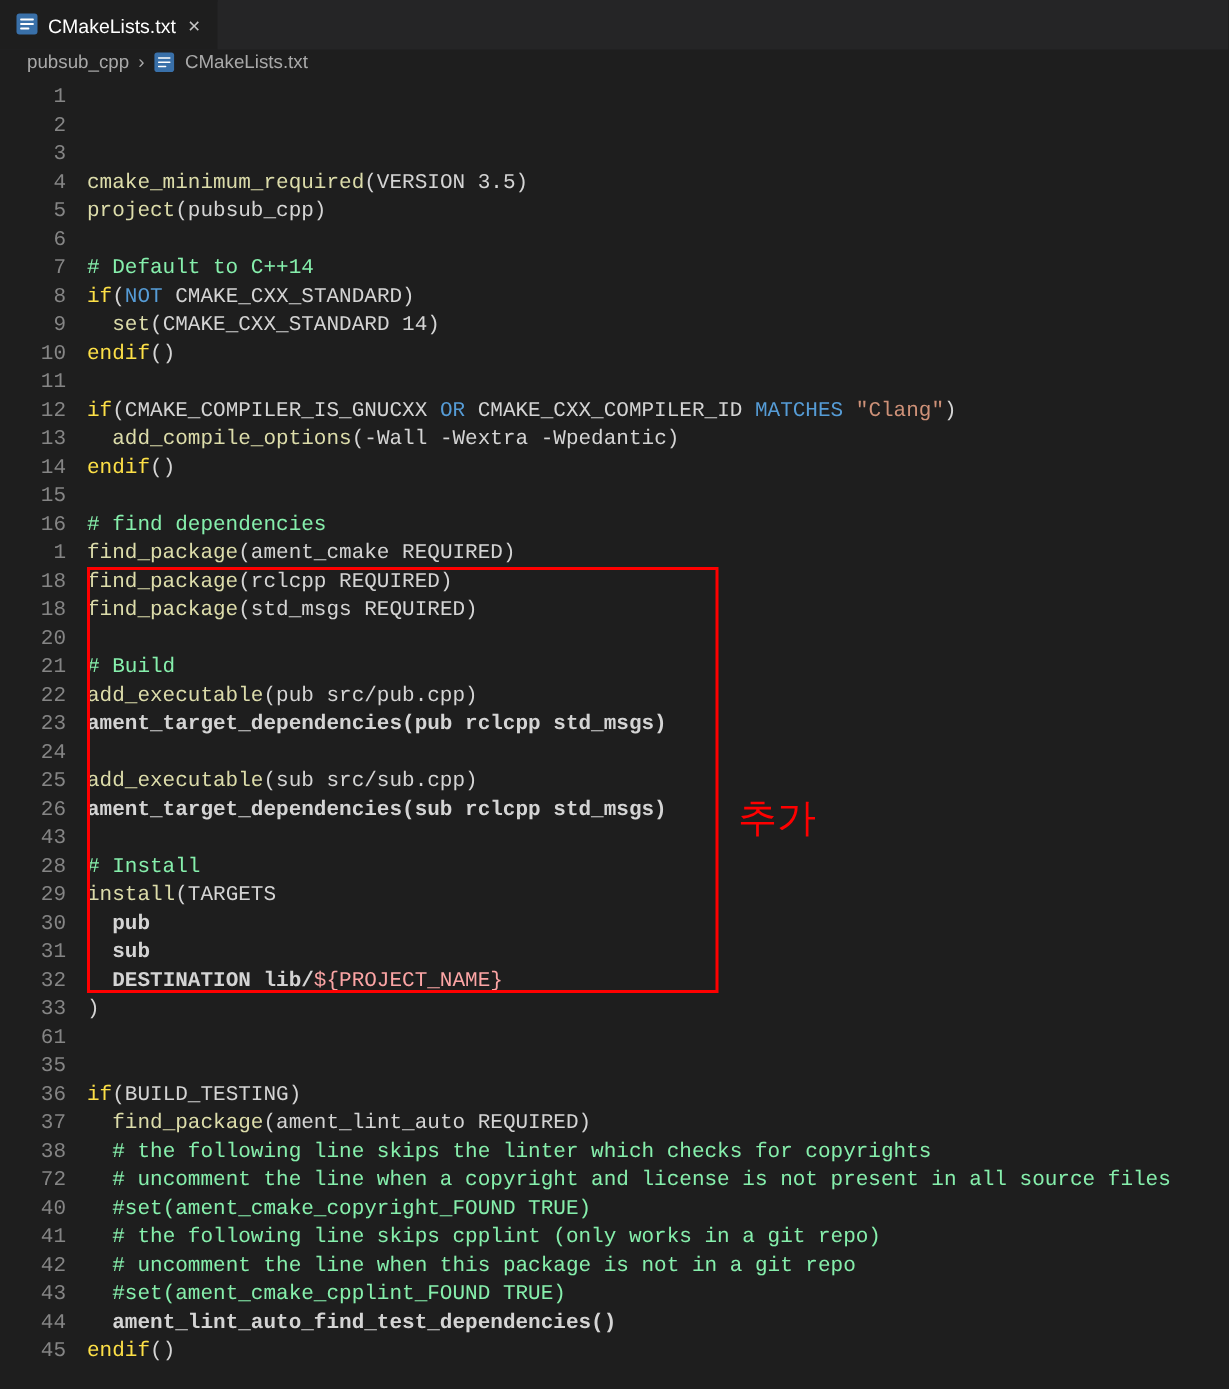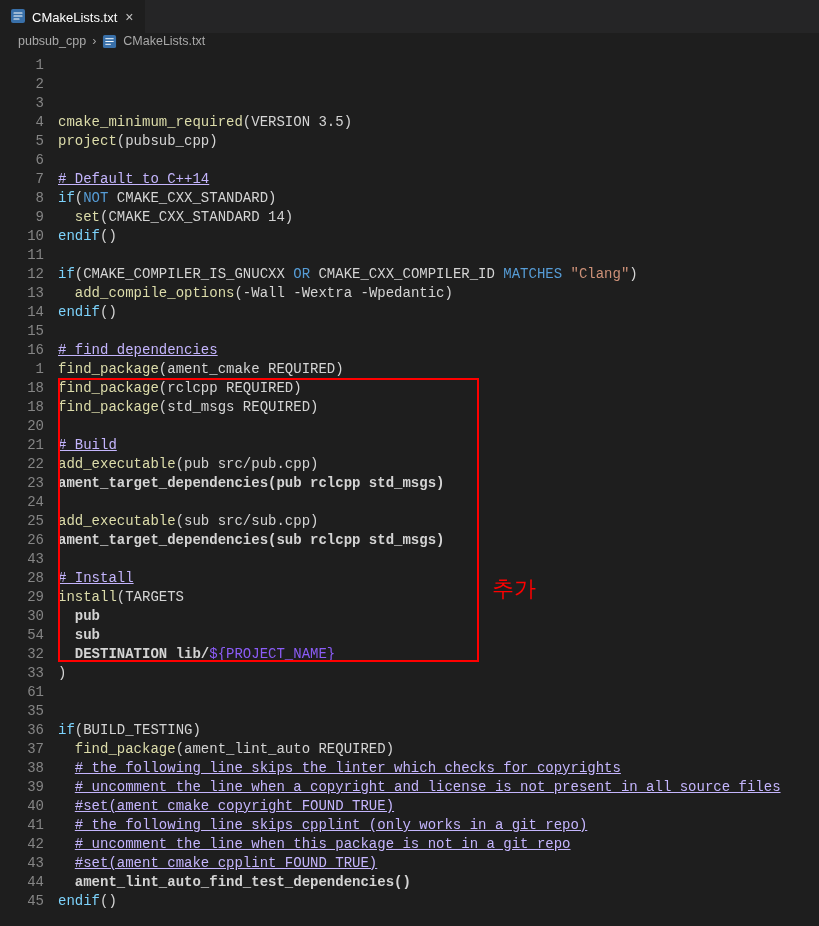--- a/index.html
+++ b/index.html
@@ -61,46 +61,45 @@
   .gutter div { height: 19px; }
   .code {
     flex: 1;
     line-height: 19px;
     white-space: pre;
     position: relative;
   }
   .code-line { height: 19px; }
   .tok-func { color: #dcdcaa; }
   .tok-keyword { color: #569cd6; }
-  .tok-ctrl { color: #7dd3fc; }
+  .tok-ctrl { color: #fde047; }
   .tok-paren { color: #d4d4d4; }
   .tok-string { color: #ce9178; }
-  .tok-comment { color: #c4b5fd; text-decoration: underline; }
-  .tok-var { color: #8b5cf6; }
+  .tok-comment { color: #86efac; }
+  .tok-var { color: #fca5a5; }
   .tok-plain { color: #d4d4d4; font-weight: bold; }
   .indent-guide { color: #404040; }
   .red-box {
     position: absolute;
     border: 2px solid #ff0000;
     left: 0px;
     top: 322px;
     width: 421px;
     height: 284px;
     pointer-events: none;
   }
   .red-annot {
     position: absolute;
     left: 492px;
     top: 528px;
     color: #ff0000;
     font-family: sans-serif;
-    font-size: 22px;
+    font-size: 26px;
     font-weight: 500;
     pointer-events: none;
-    margin-top: 46px;
   }
 </style>
 </head>
 <body>
 
 <div class="tab-bar">
   <div class="tab">
     <span>
       <svg viewBox="0 0 16 16">
           <rect x="1" y="1" width="14" height="14" rx="2" fill="#3970a9"></rect>
@@ -149,29 +148,29 @@
       <div>21</div>
       <div>22</div>
       <div>23</div>
       <div>24</div>
       <div>25</div>
       <div>26</div>
       <div>43</div>
       <div>28</div>
       <div>29</div>
       <div>30</div>
-      <div>54</div>
+      <div>31</div>
       <div>32</div>
       <div>33</div>
       <div>61</div>
       <div>35</div>
       <div>36</div>
       <div>37</div>
       <div>38</div>
-      <div>39</div>
+      <div>72</div>
       <div>40</div>
       <div>41</div>
       <div>42</div>
       <div>43</div>
       <div>44</div>
       <div>45</div>
     </div>
   <div class="code" id="code">
     <div class="red-box"></div>
   <div class="code-line"><span class="tok-func">cmake_minimum_required</span><span class="tok-paren">(VERSION 3.5)</span></div><div class="code-line"><span class="tok-func">project</span><span class="tok-paren">(pubsub_cpp)</span></div><div class="code-line"></div><div class="code-line"><span class="tok-comment"># Default to C++14</span></div><div class="code-line"><span class="tok-ctrl">if</span><span class="tok-paren">(</span><span class="tok-keyword">NOT</span><span class="tok-paren"> CMAKE_CXX_STANDARD)</span></div><div class="code-line"><span class="indent-guide">  </span><span class="tok-func">set</span><span class="tok-paren">(CMAKE_CXX_STANDARD 14)</span></div><div class="code-line"><span class="tok-ctrl">endif</span><span class="tok-paren">()</span></div><div class="code-line"></div><div class="code-line"><span class="tok-ctrl">if</span><span class="tok-paren">(CMAKE_COMPILER_IS_GNUCXX </span><span class="tok-keyword">OR</span><span class="tok-paren"> CMAKE_CXX_COMPILER_ID </span><span class="tok-keyword">MATCHES</span><span class="tok-paren"> </span><span class="tok-string">"Clang"</span><span class="tok-paren">)</span></div><div class="code-line"><span class="indent-guide">  </span><span class="tok-func">add_compile_options</span><span class="tok-paren">(-Wall -Wextra -Wpedantic)</span></div><div class="code-line"><span class="tok-ctrl">endif</span><span class="tok-paren">()</span></div><div class="code-line"></div><div class="code-line"><span class="tok-comment"># find dependencies</span></div><div class="code-line"><span class="tok-func">find_package</span><span class="tok-paren">(ament_cmake REQUIRED)</span></div><div class="code-line"><span class="tok-func">find_package</span><span class="tok-paren">(rclcpp REQUIRED)</span></div><div class="code-line"><span class="tok-func">find_package</span><span class="tok-paren">(std_msgs REQUIRED)</span></div><div class="code-line"></div><div class="code-line"><span class="tok-comment"># Build</span></div><div class="code-line"><span class="tok-func">add_executable</span><span class="tok-paren">(pub src/pub.cpp)</span></div><div class="code-line"><span class="tok-plain">ament_target_dependencies(pub rclcpp std_msgs)</span></div><div class="code-line"></div><div class="code-line"><span class="tok-func">add_executable</span><span class="tok-paren">(sub src/sub.cpp)</span></div><div class="code-line"><span class="tok-plain">ament_target_dependencies(sub rclcpp std_msgs)</span></div><div class="code-line"></div><div class="code-line"><span class="tok-comment"># Install</span></div><div class="code-line"><span class="tok-func">install</span><span class="tok-paren">(TARGETS</span></div><div class="code-line"><span class="indent-guide">  </span><span class="tok-plain">pub</span></div><div class="code-line"><span class="indent-guide">  </span><span class="tok-plain">sub</span></div><div class="code-line"><span class="indent-guide">  </span><span class="tok-plain">DESTINATION lib/</span><span class="tok-var">${PROJECT_NAME}</span></div><div class="code-line"><span class="tok-paren">)</span></div><div class="code-line"></div><div class="code-line"></div><div class="code-line"><span class="tok-ctrl">if</span><span class="tok-paren">(BUILD_TESTING)</span></div><div class="code-line"><span class="indent-guide">  </span><span class="tok-func">find_package</span><span class="tok-paren">(ament_lint_auto REQUIRED)</span></div><div class="code-line"><span class="indent-guide">  </span><span class="tok-comment"># the following line skips the linter which checks for copyrights</span></div><div class="code-line"><span class="indent-guide">  </span><span class="tok-comment"># uncomment the line when a copyright and license is not present in all source files</span></div><div class="code-line"><span class="indent-guide">  </span><span class="tok-comment">#set(ament_cmake_copyright_FOUND TRUE)</span></div><div class="code-line"><span class="indent-guide">  </span><span class="tok-comment"># the following line skips cpplint (only works in a git repo)</span></div><div class="code-line"><span class="indent-guide">  </span><span class="tok-comment"># uncomment the line when this package is not in a git repo</span></div><div class="code-line"><span class="indent-guide">  </span><span class="tok-comment">#set(ament_cmake_cpplint_FOUND TRUE)</span></div><div class="code-line"><span class="indent-guide">  </span><span class="tok-plain">ament_lint_auto_find_test_dependencies()</span></div><div class="code-line"><span class="tok-ctrl">endif</span><span class="tok-paren">()</span></div><div class="code-line"></div></div>

